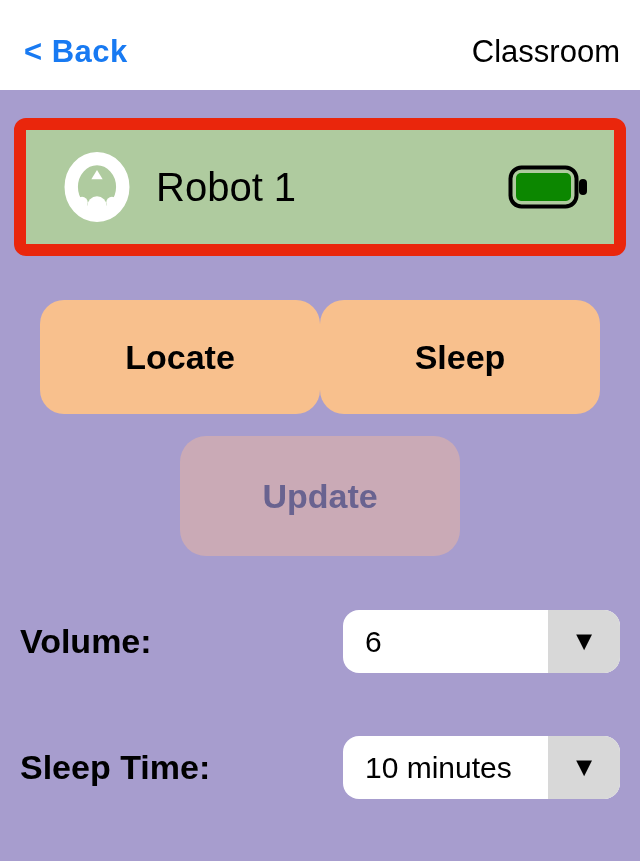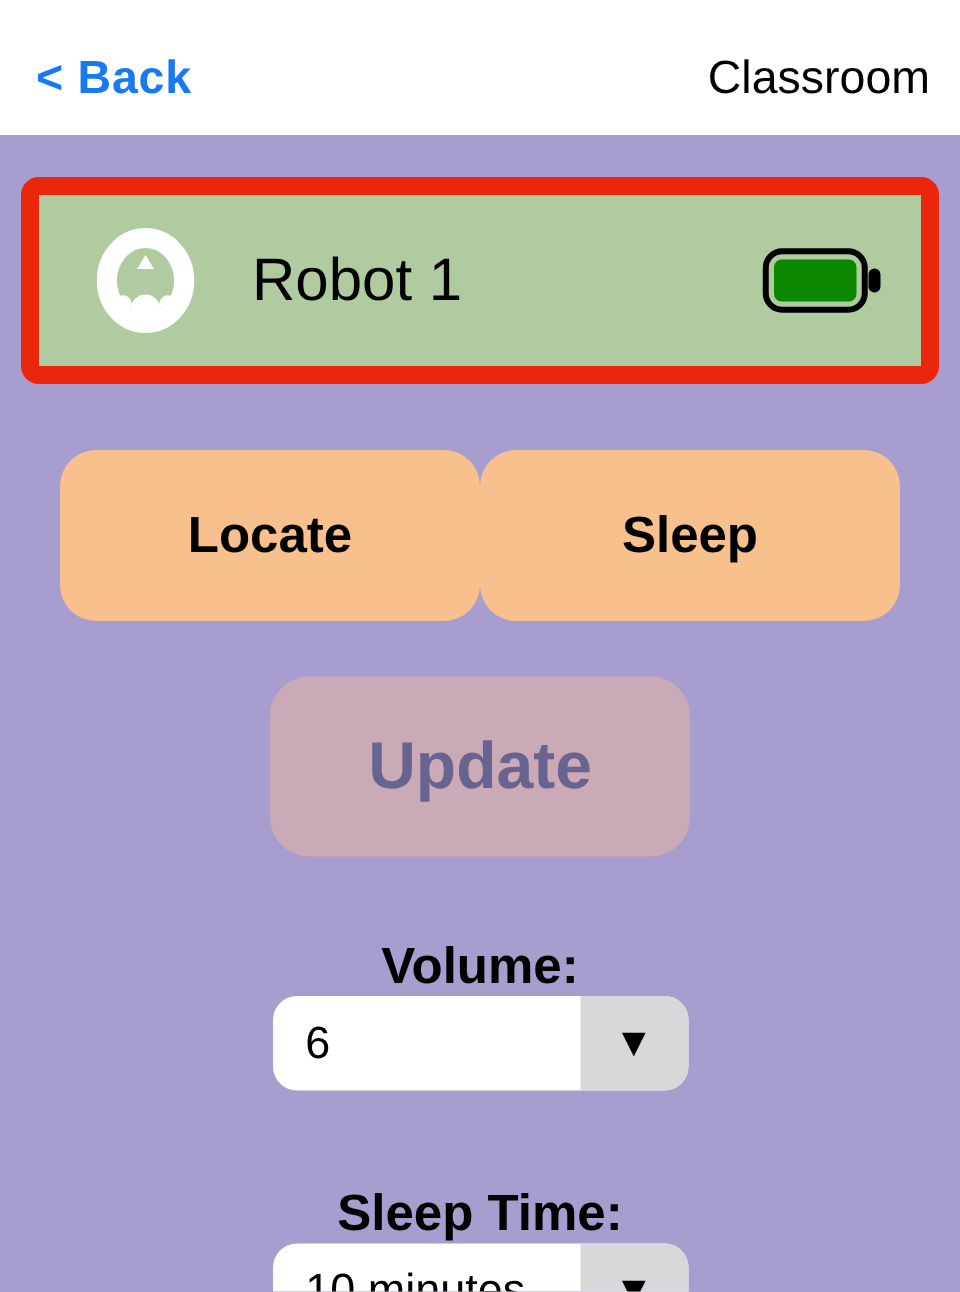--- a/index.html
+++ b/index.html
@@ -41,21 +41,20 @@
   .robot-card {
     margin: 28px 14px 0 14px;
     height: 114px;
     background: #afcb9f;
     border: 12px solid #ea260c;
     border-radius: 12px;
     display: flex;
     align-items: center;
     box-sizing: content-box;
     cursor: pointer;
-    gap: 12px;
   }
   .robot-icon-wrap {
     margin-left: 38px;
     width: 66px;
     height: 72px;
     flex: 0 0 auto;
   }
   .robot-name {
     margin-left: 26px;
     font-size: 40px;
@@ -81,40 +80,39 @@
     border: none;
     border-radius: 24px;
     font-family: "Liberation Sans", sans-serif;
     font-size: 34px;
     font-weight: bold;
     color: #000000;
     cursor: pointer;
   }
   .update-btn {
     display: block;
-    margin: 37px auto 0 auto;
+    margin: 22px auto 0 auto;
     width: 280px;
     height: 120px;
     background: #caaab6;
     border: none;
     border-radius: 26px;
     font-family: "Liberation Sans", sans-serif;
-    font-size: 44px;
+    font-size: 34px;
     font-weight: bold;
     color: #696390;
     cursor: default;
   }
 
   
   .setting-row {
     display: flex;
     align-items: center;
     justify-content: space-between;
     margin: 54px 20px 0 20px;
-    flex-direction: column;
   }
   .setting-row.sleep { margin-top: 63px; }
   .setting-label {
     font-size: 34px;
     font-weight: bold;
     color: #000000;
   }
   .dropdown {
     width: 277px;
     height: 63px;

